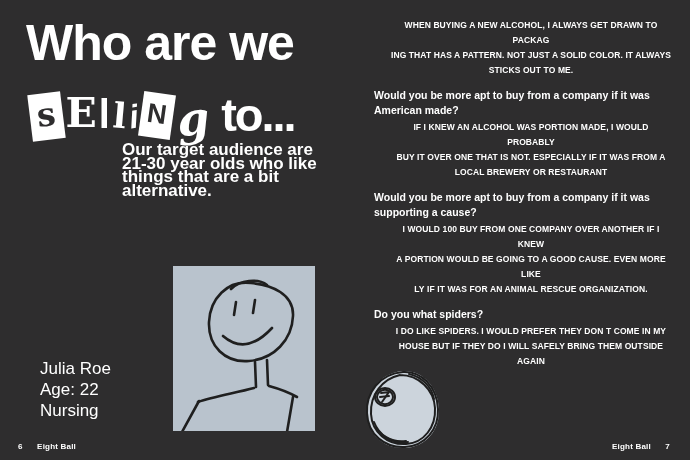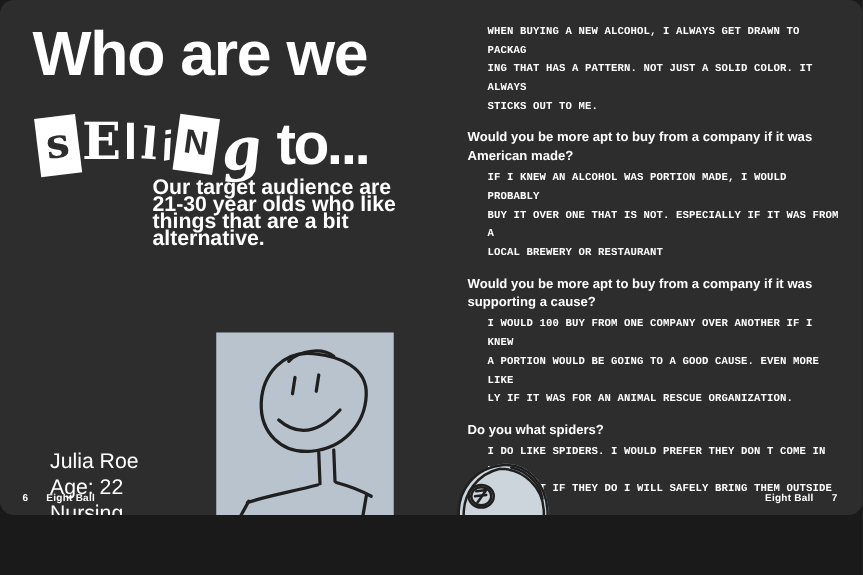--- a/index.html
+++ b/index.html
@@ -5,24 +5,23 @@
   :root{
     --background:#2e2d2e;
     --text:#ffffff;
     --sketch_fill:#b9c3cd;
     --ball_fill:#ccd4dc;
     --ink:#1f1f1f;
   }
   *{margin:0;padding:0;box-sizing:border-box;}
   body{background:#1a1a1a;}
   .spread{
-    position:relative;width:690px;height:412px;overflow:hidden;
+    position:relative;width:690px;height:460px;overflow:hidden;
     background:var(--background);color:var(--text);
     font-family:"Liberation Sans",sans-serif;
-    border-radius:11px;
   }
   
   .title1{
     position:absolute;left:26px;top:14px;
     font-size:50px;font-weight:bold;letter-spacing:-1px;white-space:nowrap;
   }
   .selling-row{
     position:absolute;left:30px;top:76px;height:66px;
     display:flex;align-items:flex-end;white-space:nowrap;
   }
@@ -56,23 +55,23 @@
   .footer span{display:inline-block;}
   .footer-left .pagenum{margin-right:12px;}
   .footer-right .pagenum{margin-left:12px;}
   
   .qa-col{position:absolute;left:374px;top:18px;width:310px;}
   .qa-q{
     font-size:10.5px;font-weight:bold;line-height:15px;
     white-space:pre-line;margin-bottom:2px;
   }
   .qa-a{
-    font-family:Liberation Mono, monospace;
+    font-family:Liberation Sans, sans-serif;
     font-size:8.5px;font-weight:bold;line-height:15px;letter-spacing:.1px;
-    white-space:pre-line;margin:0 12px 10px 16px;
+    white-space:pre-line;margin:0 12px 10px 16px;text-align:center;
   }
   .eight-ball{position:absolute;left:362px;top:366px;width:82px;height:88px;}
   svg{display:block;}
 </style>
 </head>
 <body>
 
 <div class="spread">
 
   <h1 class="title1">Who are we</h1>

